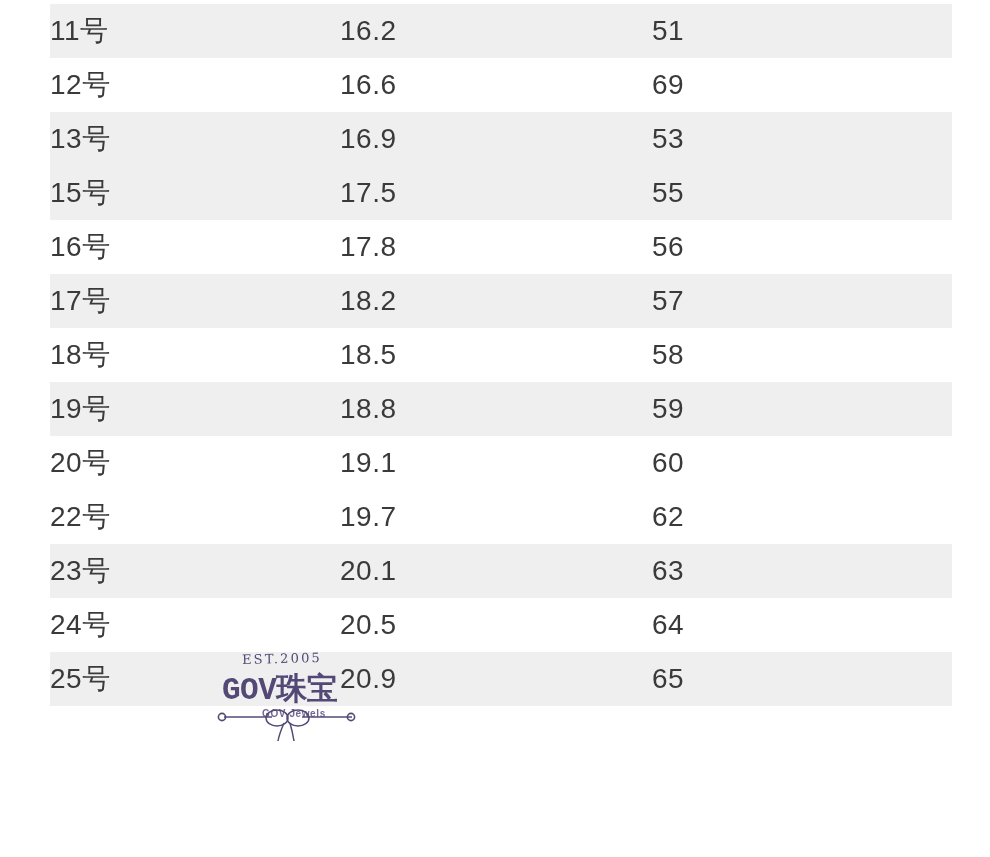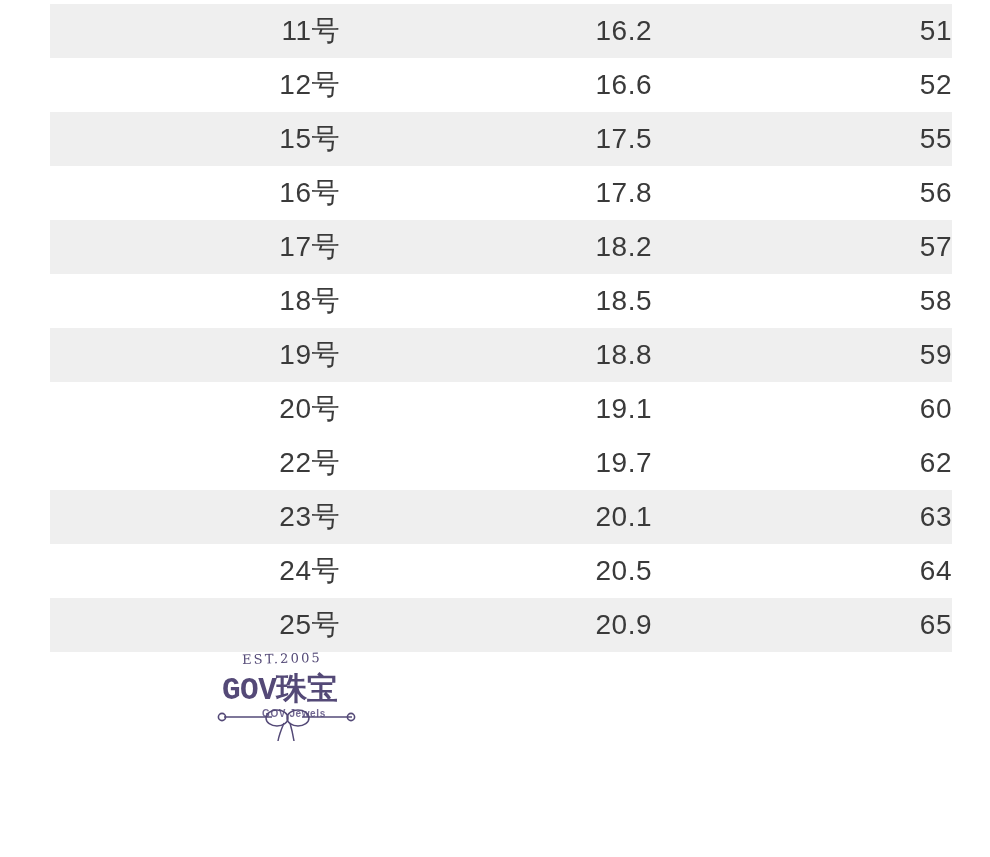--- a/index.html
+++ b/index.html
@@ -35,21 +35,21 @@
   #size-table tr.zebra-gray {
     background: #efefef;
   }
   #size-table tr.zebra-white {
     background: #ffffff;
     margin-top: 19px;
   }
   #size-table td {
     padding: 0;
     margin: 0;
-    text-align: right;
+    text-align: left;
     vertical-align: middle;
     color: #3a3a3a;
     font-size: 28px;
     font-weight: 400;
     line-height: 54px;
     letter-spacing: 0.5px;
   }
   #size-table td.col-size   { width: 290px; }
   #size-table td.col-dia    { width: 312px; }
   #size-table td.col-circ   { width: 300px; }
@@ -115,23 +115,28 @@
 
       <tr class="zebra-gray">
         <td class="col-size">11号</td>
         <td class="col-dia">16.2</td>
         <td class="col-circ">51</td>
       </tr>
 
       <tr class="zebra-white">
         <td class="col-size">12号</td>
         <td class="col-dia">16.6</td>
-        <td class="col-circ">52</td>
-      </tr>
-
+        <td class="col-circ">69</td>
+      </tr>
+
+      <tr class="zebra-gray">
+        <td class="col-size">13号</td>
+        <td class="col-dia">16.9</td>
+        <td class="col-circ">53</td>
+      </tr>
 
 
       <tr class="zebra-gray">
         <td class="col-size">15号</td>
         <td class="col-dia">17.5</td>
         <td class="col-circ">55</td>
       </tr>
 
       <tr class="zebra-white">
         <td class="col-size">16号</td>

